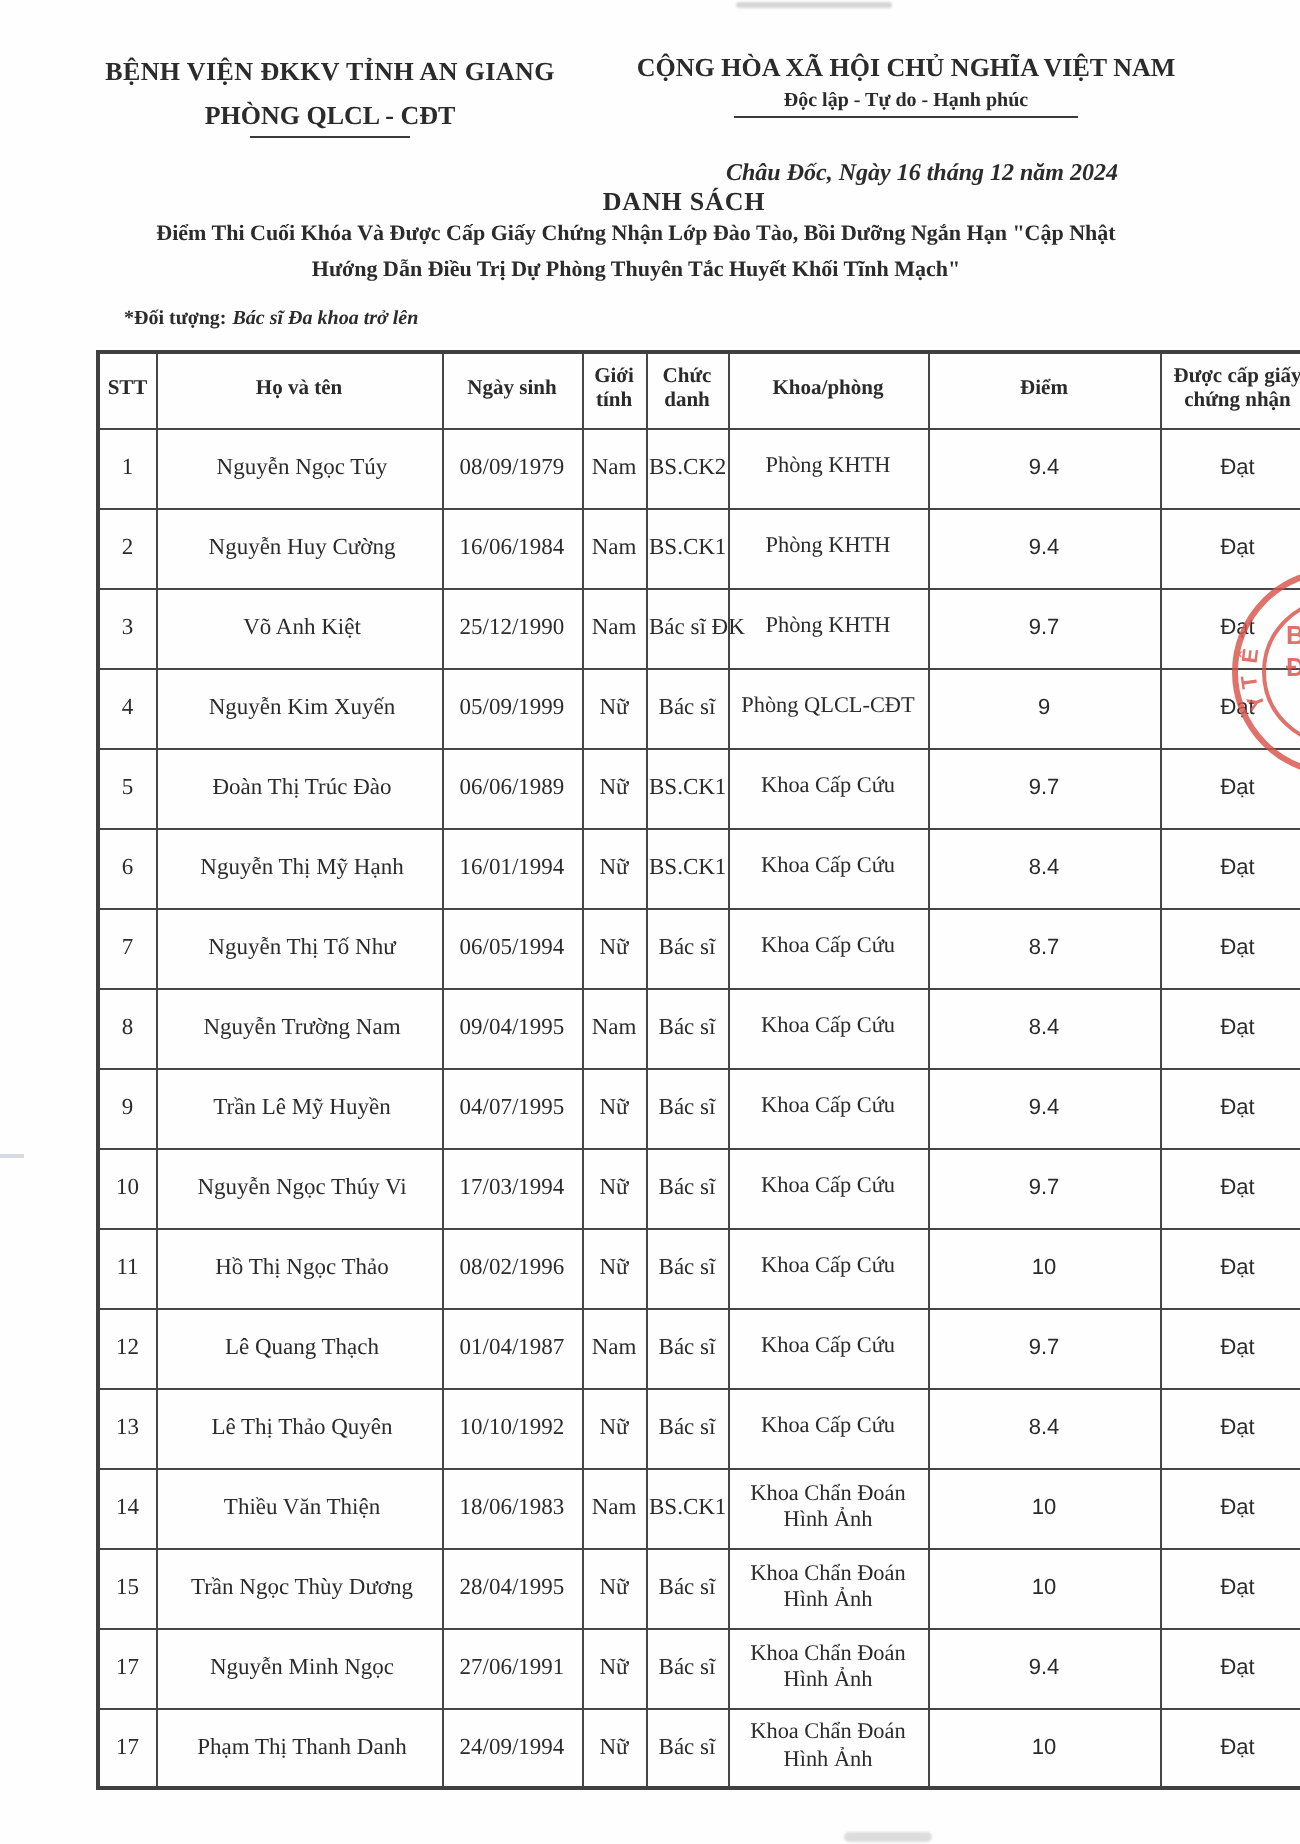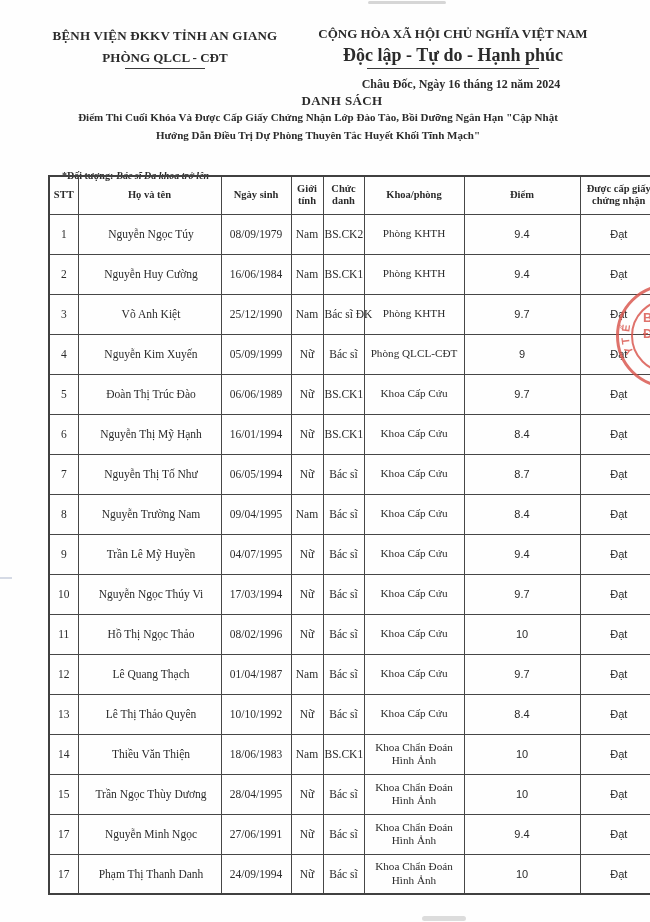--- a/index.html
+++ b/index.html
@@ -10,29 +10,29 @@
     font-family:"Liberation Serif","DejaVu Serif",serif;
     color:#2b2b2b;
   }
   
   .hdr-left { position:absolute; left:25px; top:28px; width:280px; text-align:center; }
   .hdr-left .l1 { font-size:13px; font-weight:bold; letter-spacing:.2px; }
   .hdr-left .l2 { font-size:13px; font-weight:bold; margin-top:6px; }
   .u-left { width:80px; border-bottom:1.5px solid #3a3a3a; margin:2px auto 0; }
   .hdr-right { position:absolute; left:308px; top:26px; width:290px; text-align:center; }
   .hdr-right .l1 { font-size:13px; font-weight:bold; }
-  .hdr-right .l2 { font-size:18px; font-weight:bold; margin-top:3px; }
+  .hdr-right .l2 { font-size:10px; font-weight:bold; margin-top:3px; }
   .u-right { width:172px; border-bottom:1.5px solid #3a3a3a; margin:2px auto 0; }
-  .date-line { font-size:12px; font-weight:600; margin-top:8px; margin-left:16px; white-space:nowrap; }
+  .date-line { font-size:12px; font-style:italic; font-weight:600; margin-top:20px; margin-left:16px; white-space:nowrap; }
   
   .list-heading { position:absolute; left:0; top:93px; width:636px; text-align:center;
     font-size:13px; font-weight:bold; letter-spacing:.4px;padding-left:48px; }
   .doc-title { position:absolute; left:18px; top:109px; width:600px; text-align:center;
     font-size:11px; font-weight:bold; line-height:17.5px; }
-  .subject-note { position:absolute; left:62px; top:170px; font-size:10px; font-weight:bold; }
+  .subject-note { position:absolute; left:62px; top:154px; font-size:10px; font-weight:bold; }
   .subject-note .val { font-style:italic; margin-left:3px; }
   
   table.score-table {
     position:absolute; left:48px; top:175px; width:609px;
     border-collapse:collapse; table-layout:fixed;
     border:2px solid #404040;
   }
   .score-table th, .score-table td {
     border:1px solid #464646; vertical-align:middle; text-align:center;
     overflow:visible; padding:0 1px;

